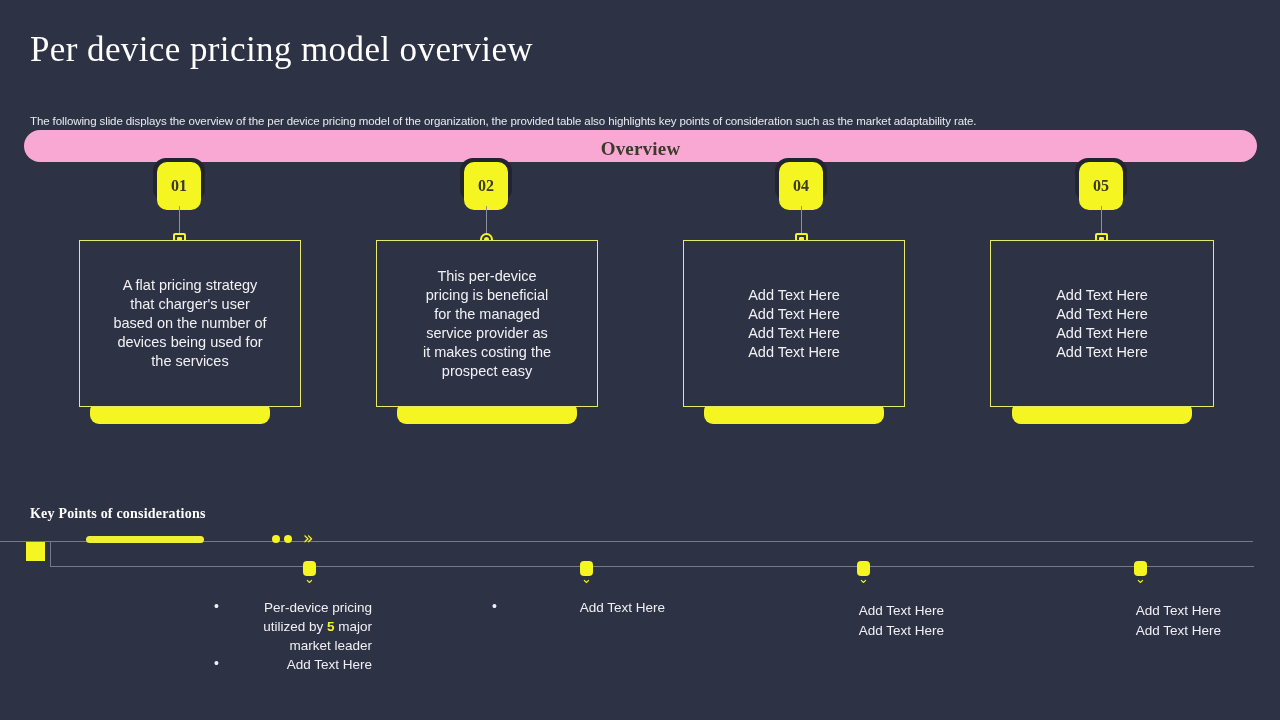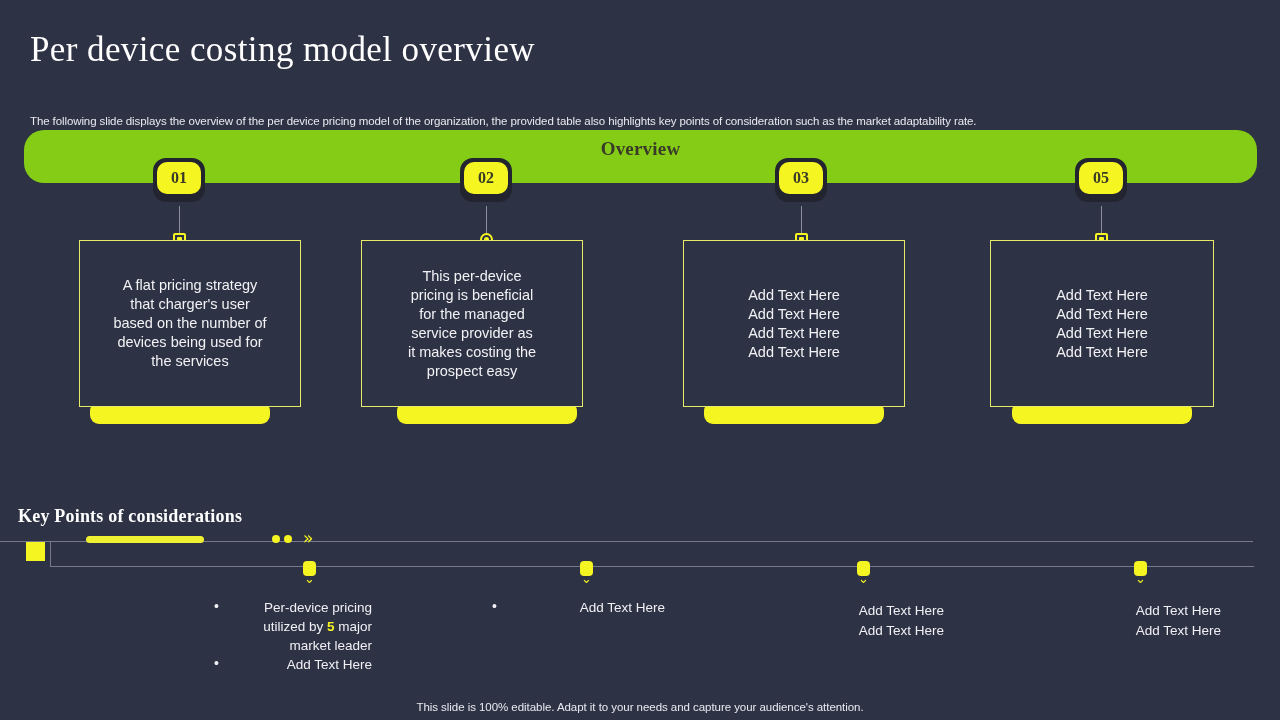--- a/index.html
+++ b/index.html
@@ -48,22 +48,22 @@
     letter-spacing: -0.1px;
     margin-top: 32px;
   }
 
   
   .overview-banner {
     position: absolute;
     left: 24px;
     top: 130px;
     width: 1233px;
-    height: 53px;
-    background: #84cc16;
+    height: 32px;
+    background: #f9a8d4;
     border-radius: 20px;
   }
   .overview-banner-label {
     position: absolute;
     left: 0;
     right: 0;
     top: 8px;
     text-align: center;
     font-family: "Liberation Serif", serif;
     font-weight: bold;
@@ -94,21 +94,21 @@
     width: 52px;
     height: 44px;
     border-radius: 13px;
     background: #22242f;
   }
   .badge-box {
     position: absolute;
     left: 4px;
     top: 4px;
     width: 44px;
-    height: 32px;
+    height: 48px;
     border-radius: 10px;
     background: #f5f522;
     display: flex;
     align-items: center;
     justify-content: center;
     font-family: "Liberation Serif", serif;
     font-weight: bold;
     font-size: 16px;
     color: #3a3a28;
   }
@@ -191,37 +191,37 @@
   #col-2 .connector { left: 159px; }
   #col-3 .connector { left: 167px; }
   #col-4 .connector { left: 160px; }
 
   #col-1 .node-marker { left: 153px; }
   #col-2 .node-marker { left: 153px; }
   #col-3 .node-marker { left: 161px; }
   #col-4 .node-marker { left: 154px; }
 
   #col-1 .card { left: 49px; margin-left: 10px; }
-  #col-2 .card { left: 34px; }
+  #col-2 .card { left: 49px; }
   #col-3 .card { left: 49px; width: 222px; }
   #col-4 .card { left: 49px; width: 224px; }
 
   #col-1 .card-foot { left: 70px; }
   #col-2 .card-foot { left: 70px; }
   #col-3 .card-foot { left: 70px; }
   #col-4 .card-foot { left: 71px; }
 
   
   .key-title {
     position: absolute;
-    left: 18px;
+    left: 30px;
     top: 506px;
     font-family: "Liberation Serif", serif;
     font-weight: bold;
-    font-size: 18px;
+    font-size: 14px;
     color: #ffffff;
     letter-spacing: 0.2px;
   }
 
   .deco-line-top {
     position: absolute;
     left: 0;
     top: 541px;
     width: 1253px;
     height: 1px;
@@ -357,21 +357,21 @@
     font-size: 11.5px;
     color: #e9eaf0;
     letter-spacing: -0.05px;
   }
 </style>
 </head>
 <body>
 
 <div class="slide">
 
-  <div class="page-title">Per device costing model overview</div>
+  <div class="page-title">Per device pricing model overview</div>
   <div class="page-subtitle">The following slide displays the overview of the per device pricing model of the organization, the provided table also highlights key points of consideration such as the market adaptability rate.</div>
 
   <div class="overview-banner">
     <div class="overview-banner-label">Overview</div>
   </div>
 
   <div class="col" id="col-1">
     <div class="badge-wrap">
       <div class="badge-outline"></div>
       <div class="badge-box">01</div>
@@ -406,21 +406,21 @@
 for the managed
 service provider as
 it makes costing the
 prospect easy</div>
     </div>
   </div>
 
   <div class="col" id="col-3">
     <div class="badge-wrap">
       <div class="badge-outline"></div>
-      <div class="badge-box">03</div>
+      <div class="badge-box">04</div>
     </div>
     <div class="connector"></div>
     <div class="node-marker square">
         <i></i>
       </div>
     <div class="card-foot"></div>
     <div class="card">
       <div class="card-text">Add Text Here
 Add Text Here
 Add Text Here
@@ -491,15 +491,14 @@
         <li><span>Add Text Here</span></li>
       </ul>
   </div>
   <div class="kp-group plain" id="kpg-4">
     <ul>
         <li><span>Add Text Here</span></li>
         <li><span>Add Text Here</span></li>
       </ul>
   </div>
 
-  <div class="footer-note">This slide is 100% editable. Adapt it to your needs and capture your audience's attention.</div>
 
 </div>
 
 </body></html>

